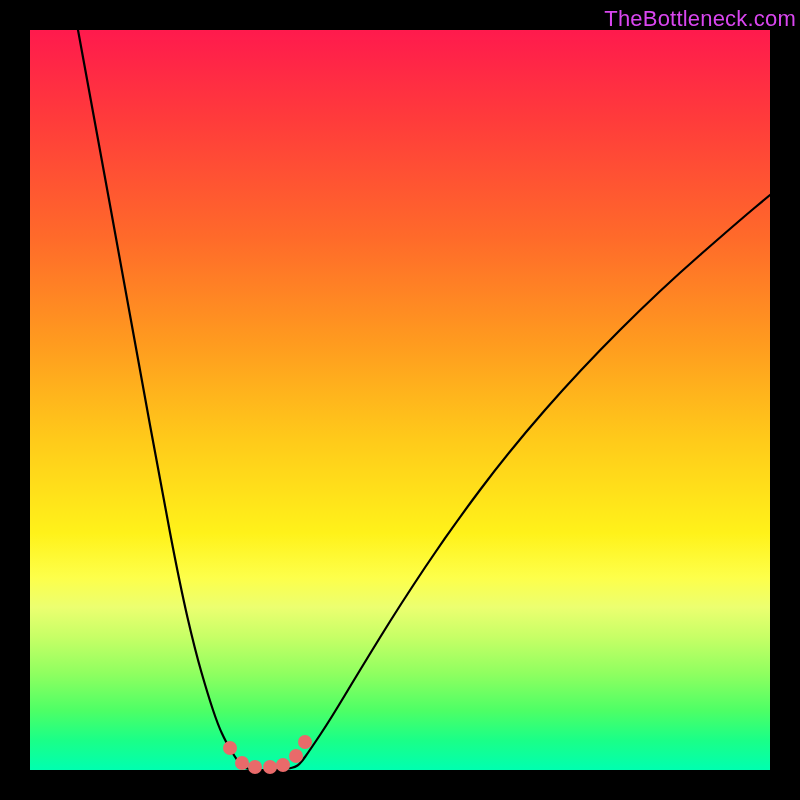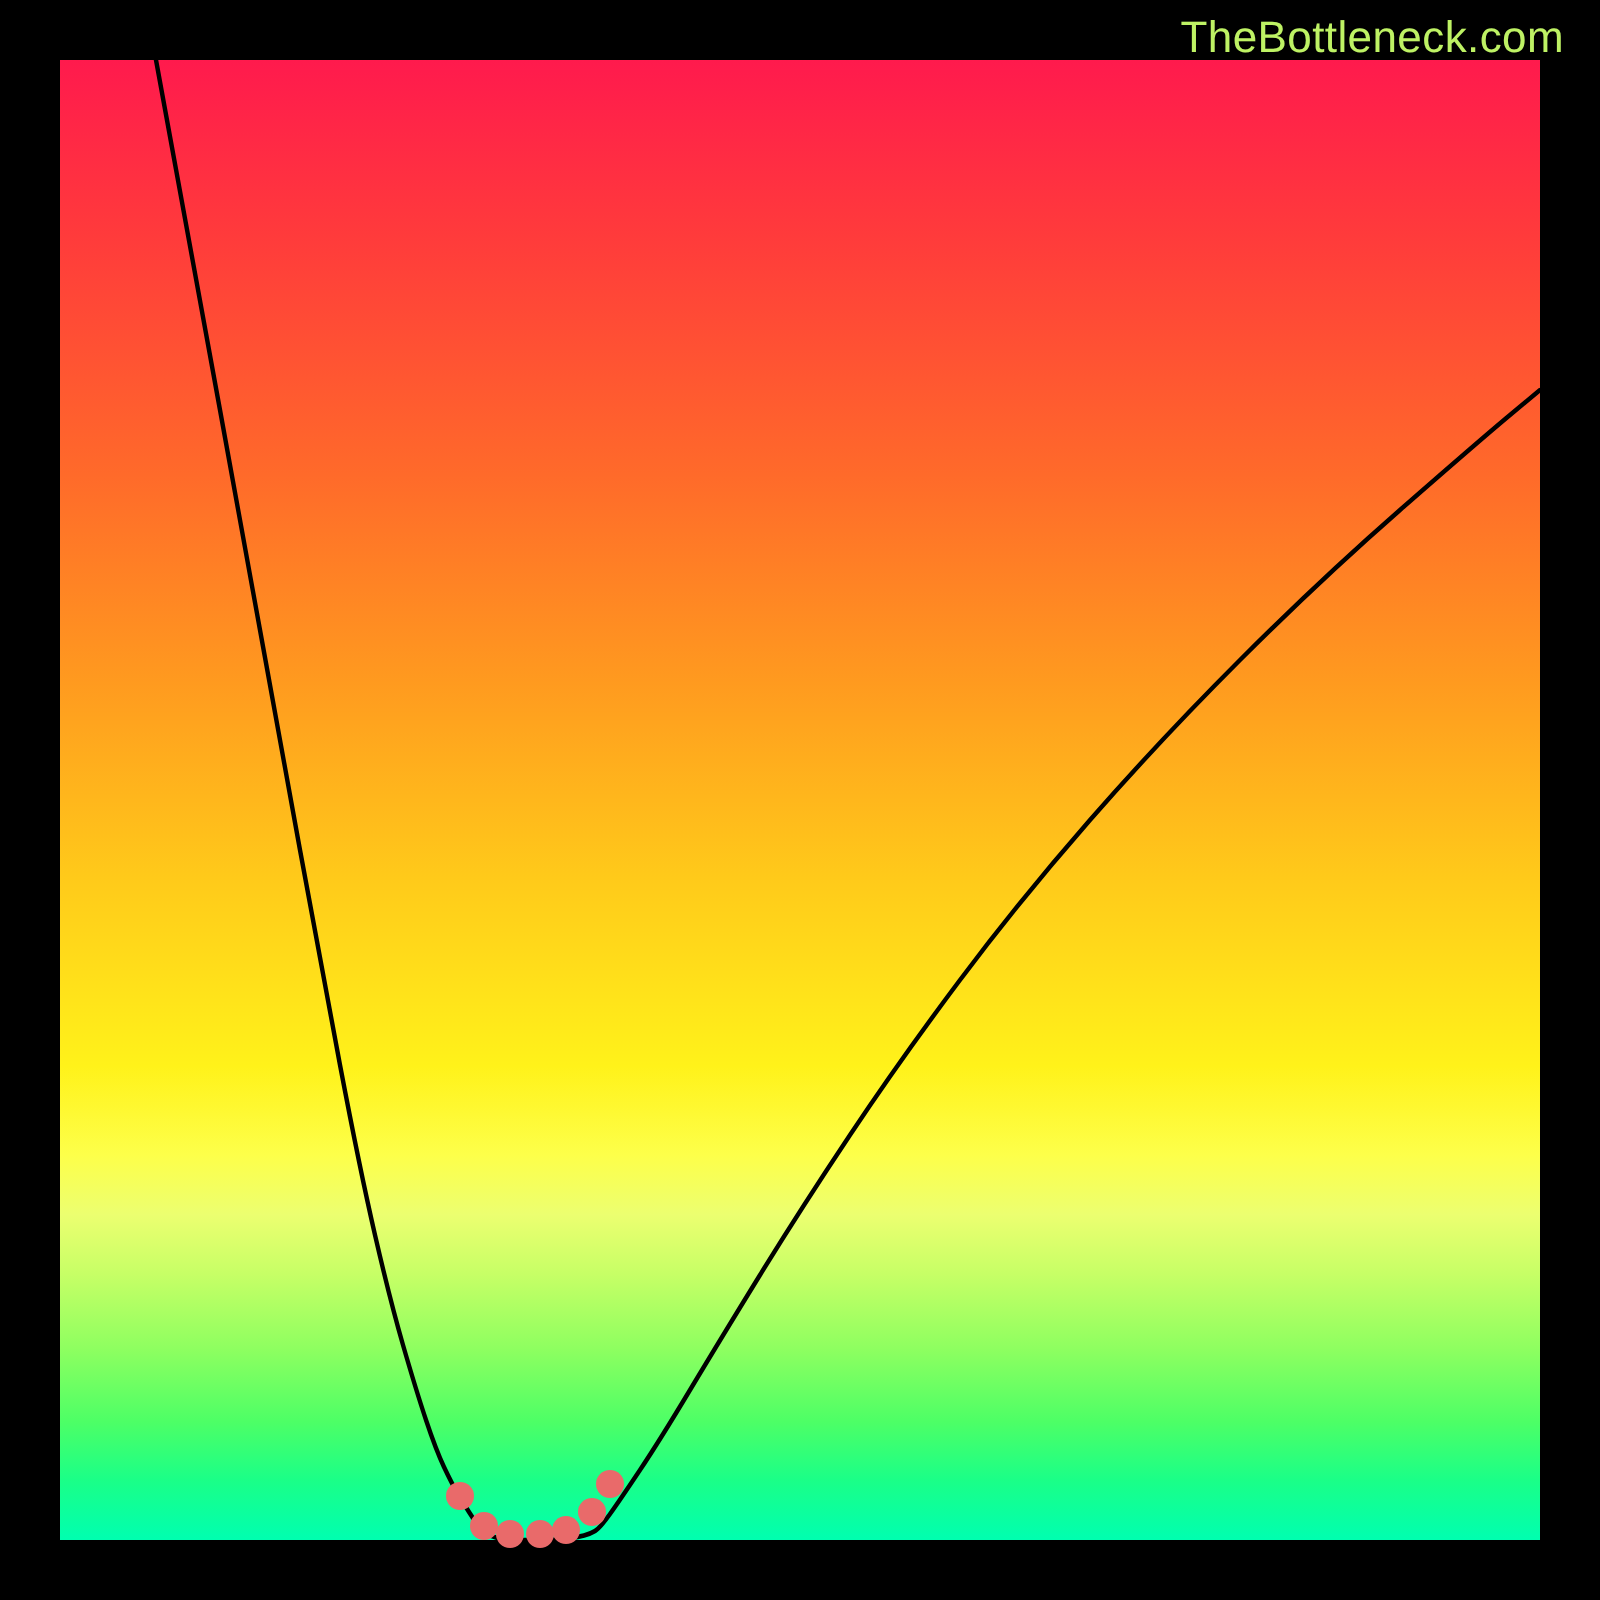--- a/index.html
+++ b/index.html
@@ -30,22 +30,22 @@
       #c7ff66 82%,
       #8fff60 87%,
       #4dff66 92%,
       #1aff88 96%,
       #00ffb0 100%
     );
   }
   .watermark {
     position: absolute;
     top: 6px;
-    right: 18px;
-    color: #bef264;
+    right: 4px;
+    color: #d946ef;
     font-size: 22px;
     font-weight: 500;
     letter-spacing: 0.2px;
     z-index: 5;
     user-select: none;
   }
   svg.curve {
     position: absolute;
     left: 0;
     top: 0;

